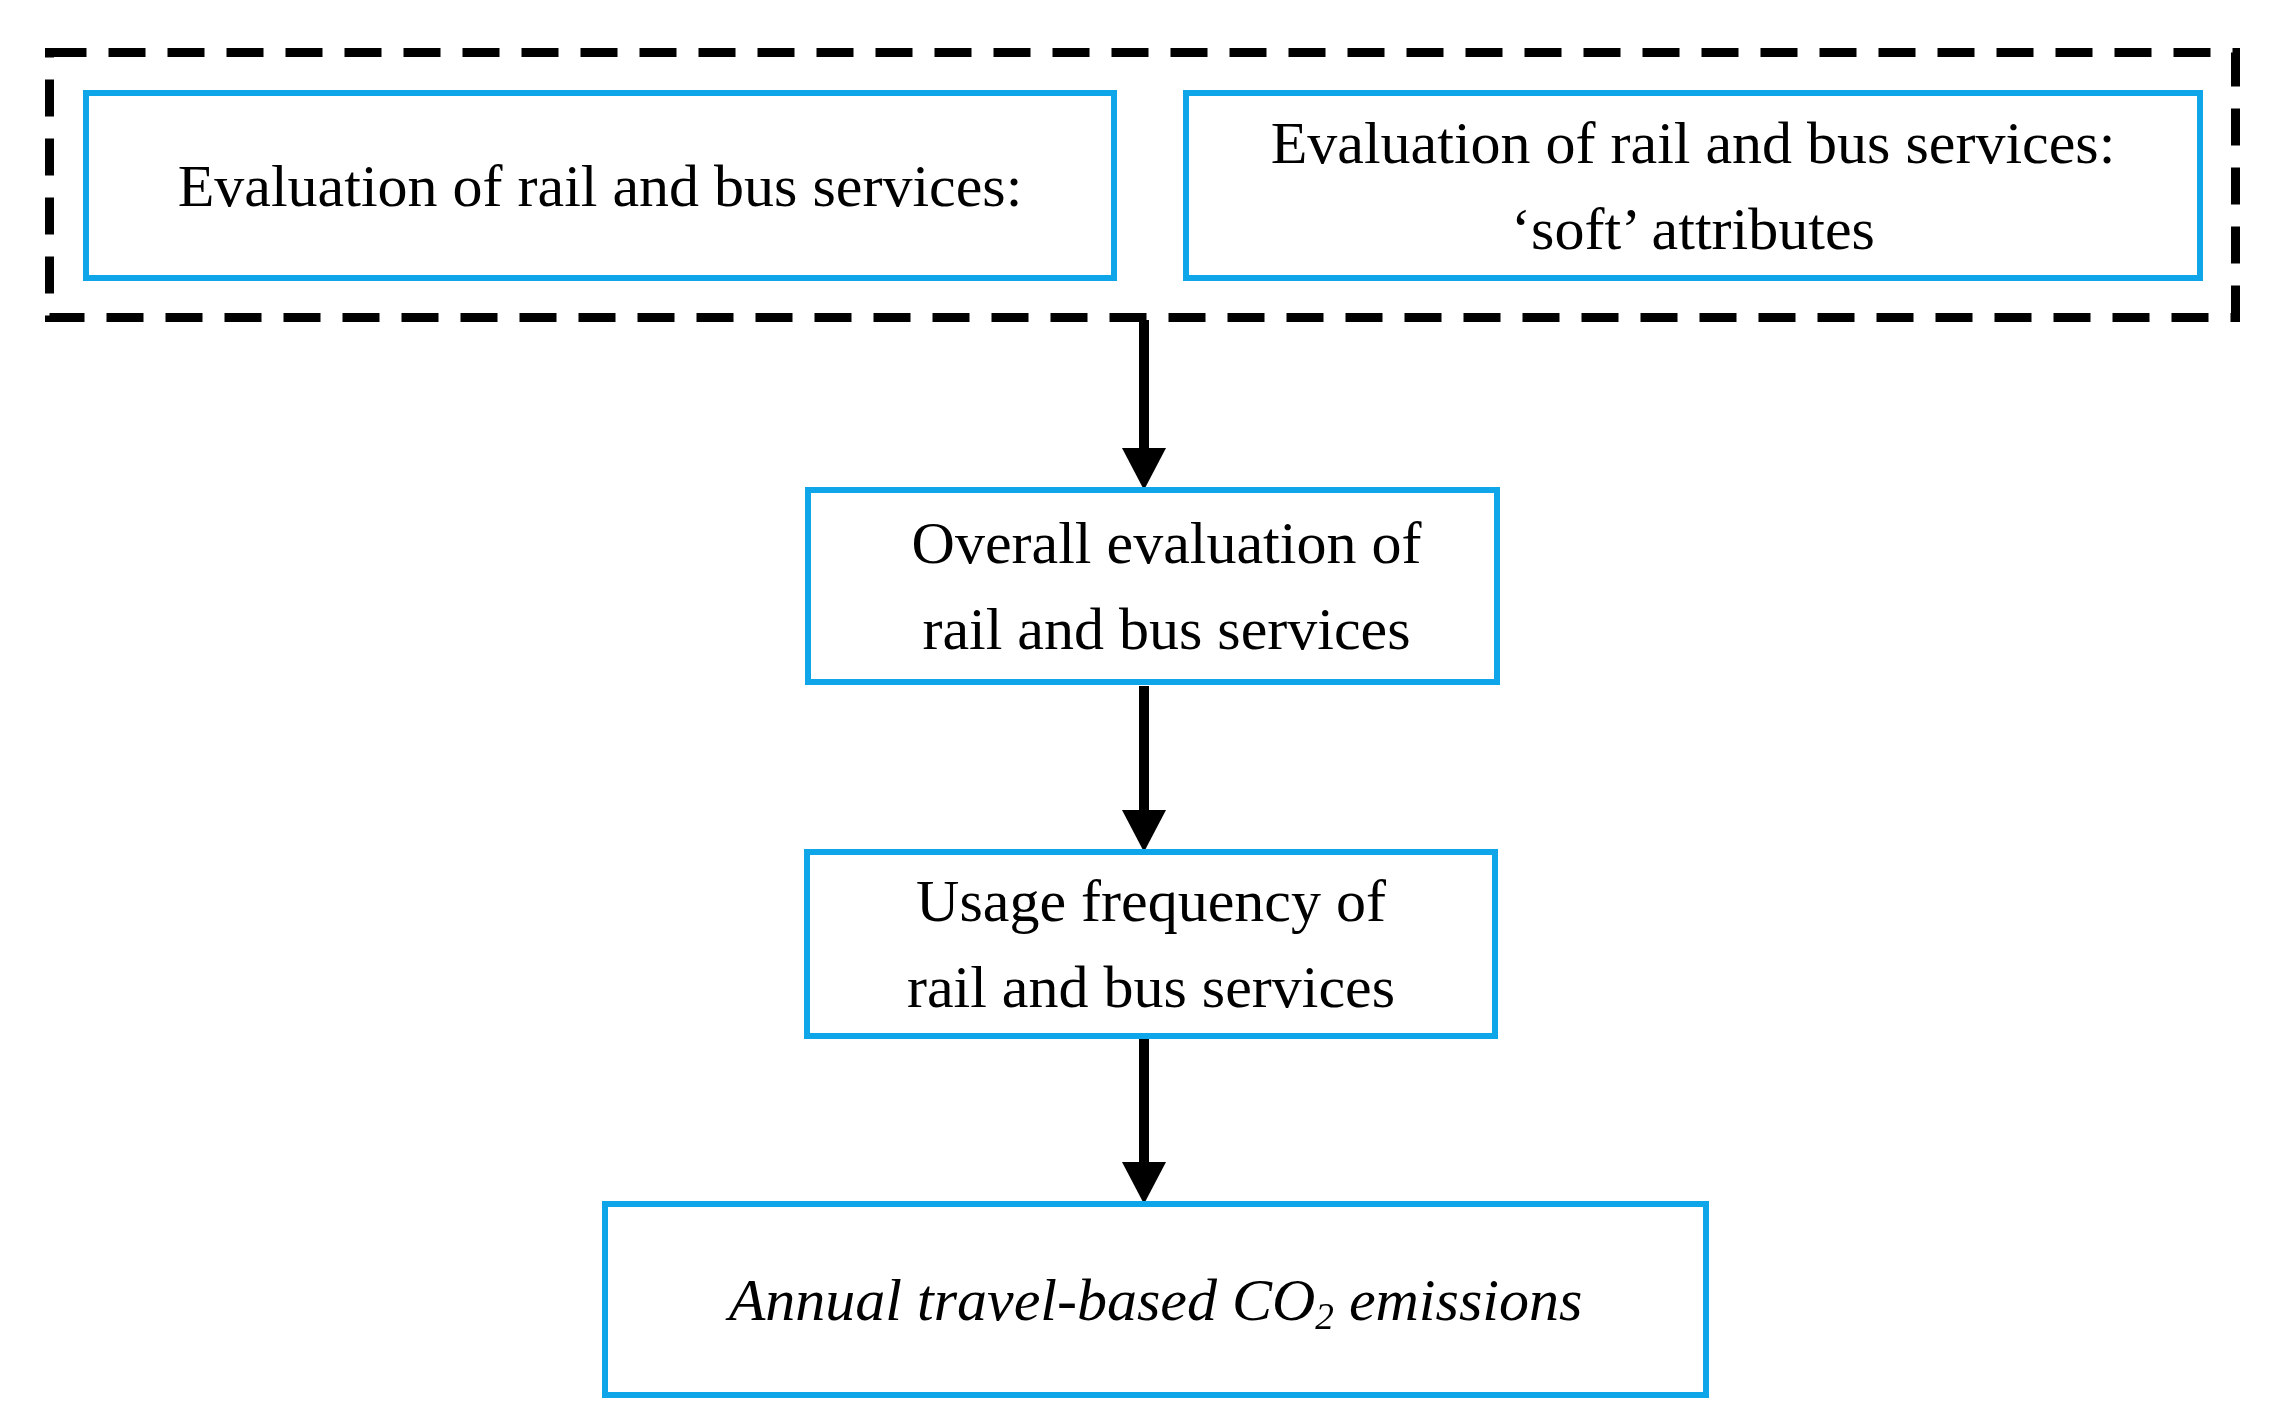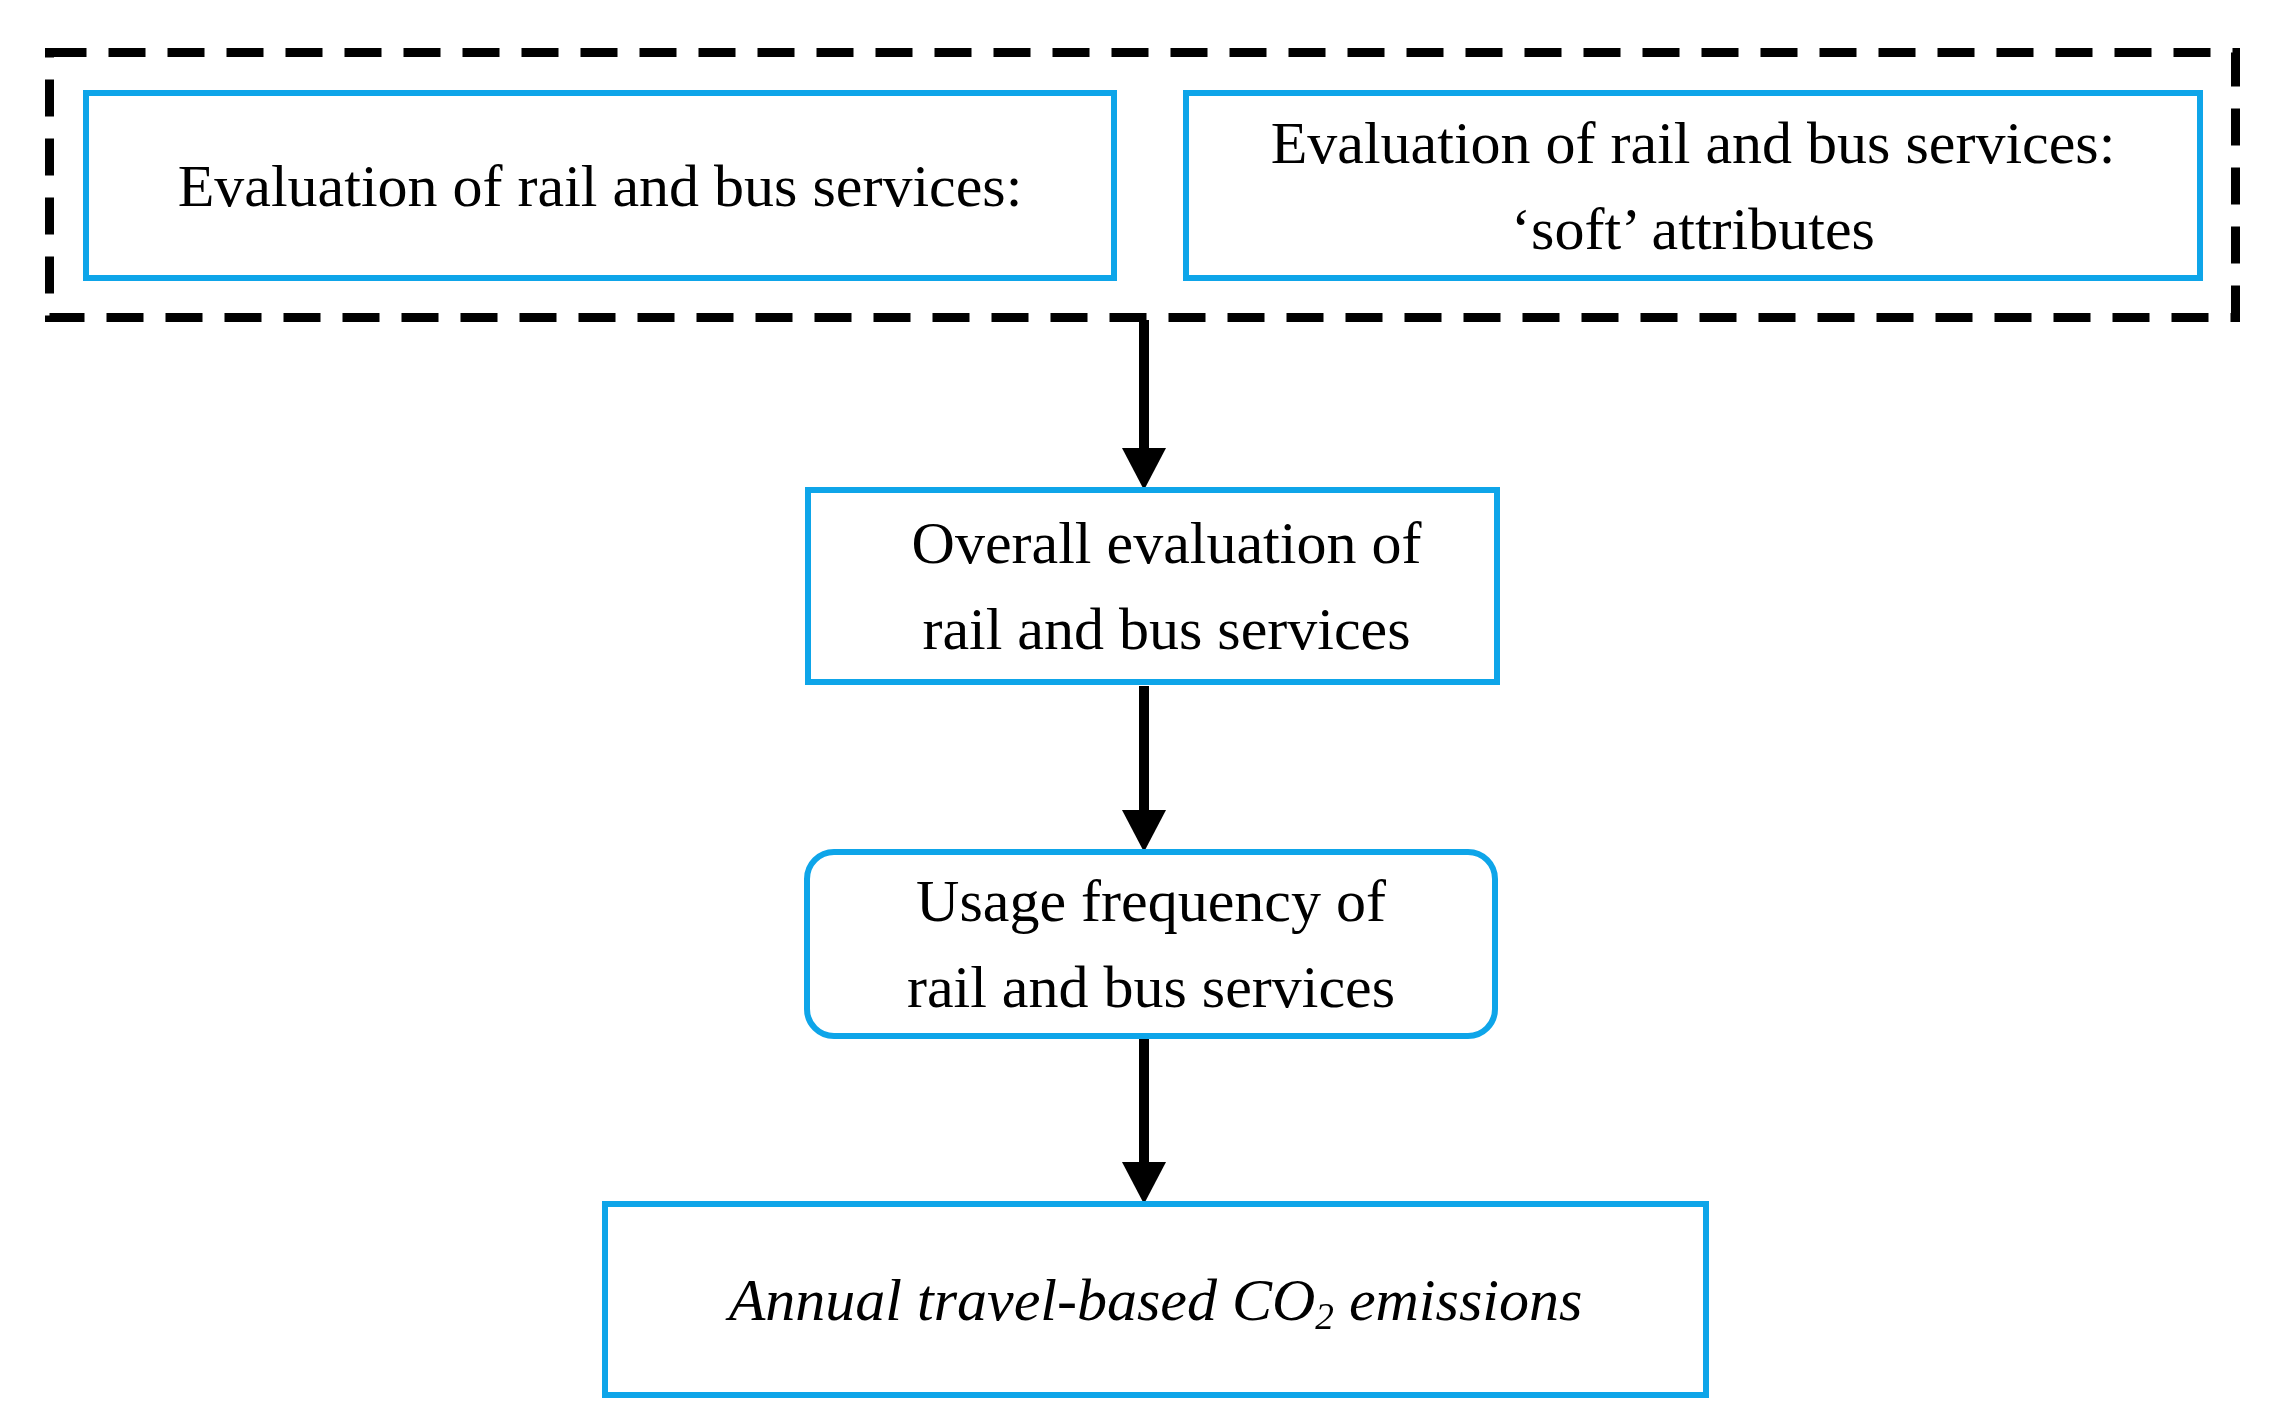--- a/index.html
+++ b/index.html
@@ -43,21 +43,21 @@
   }
   sub.co2sub {
     font-size: 0.62em;
     line-height: 0;
     vertical-align: -0.25em;
   }
   
   #node-hard      { left: 83px;   top: 90px;   width: 1034px; height: 191px; }
   #node-soft      { left: 1183px; top: 90px;   width: 1020px; height: 191px; }
   #node-overall   { left: 805px;  top: 487px;  width: 695px;  height: 198px; padding-left: 28px; }
-  #node-usage     { left: 804px;  top: 849px;  width: 694px;  height: 190px; border-radius: 30px; }
+  #node-usage     { left: 804px;  top: 849px;  width: 694px;  height: 190px; }
   #node-emissions { left: 602px;  top: 1201px; width: 1107px; height: 197px; font-style: italic; }
 </style>
 </head>
 <body>
 
 <div id="canvas">
 
   <svg id="connector-layer" viewBox="0 0 2280 1426" xmlns="http://www.w3.org/2000/svg">
 
     <rect x="49.5" y="52.5" width="2186" height="265" fill="none" stroke="#000000" stroke-width="9" stroke-dasharray="37 22"></rect>

